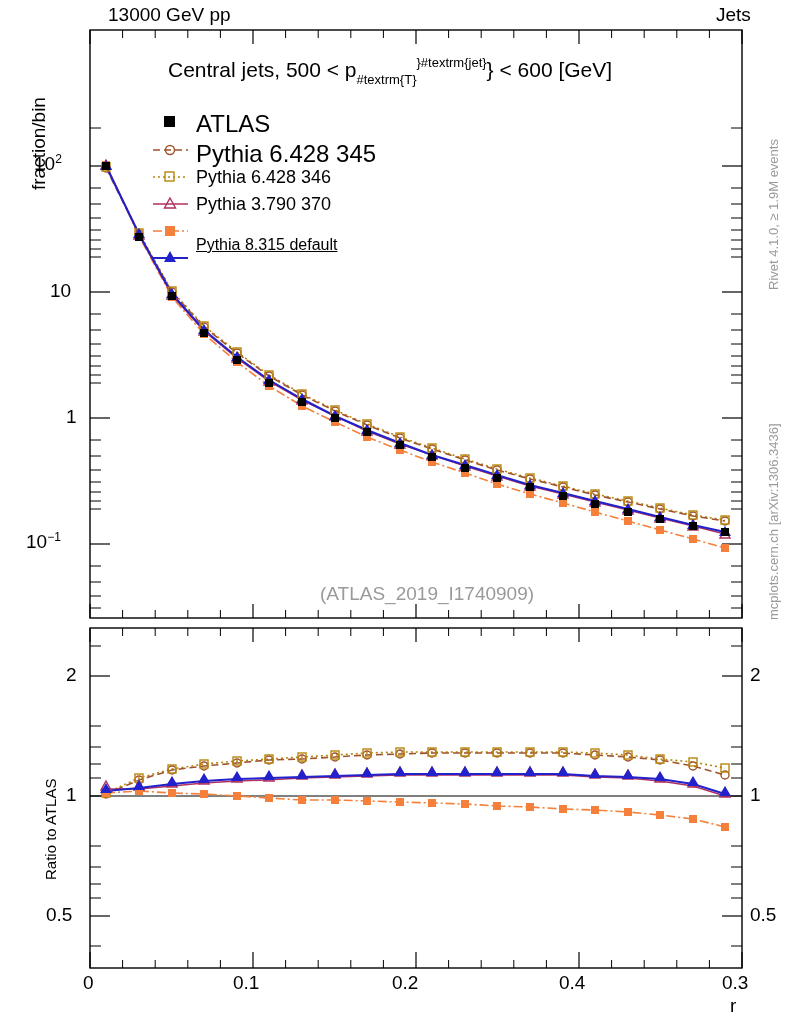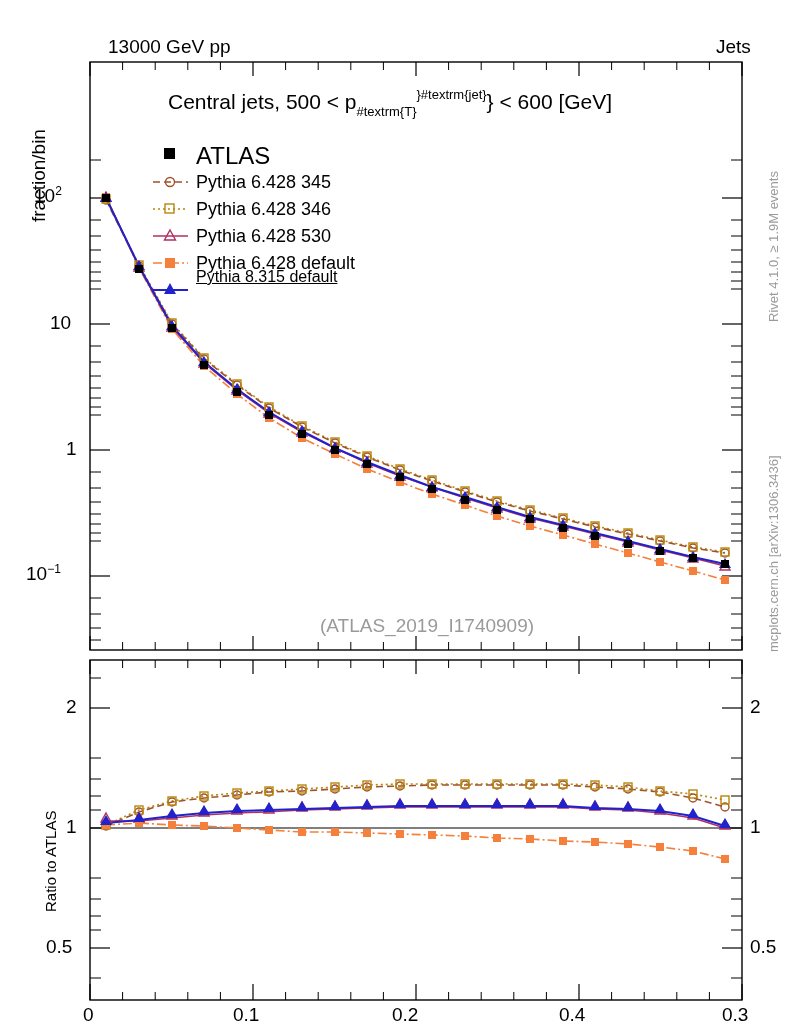--- a/index.html
+++ b/index.html
@@ -1,17 +1,17 @@
 <!DOCTYPE html>
 <html><head>
 <meta charset="utf-8">
 <style>
   html,body{margin:0;padding:0;background:#fff;}
   body{width:786px;height:1024px;font-family:"Liberation Sans",sans-serif;color:#000;overflow:hidden;}
-  #root{position:relative;width:786px;height:779px;margin-top:32px;}
+  #root{position:relative;width:786px;height:779px;}
   .txt{position:absolute;white-space:nowrap;}
   .rot90{transform-origin:0 0;transform:rotate(-90deg);}
   svg{position:absolute;left:0;top:0;}
   .axlabel{font-size:19px;}
   .ticklabel{font-size:19px;}
   .small{font-size:13px;}
   .grey{fill:#9a9a9a;color:#9a9a9a;}
 </style>
 </head>
 <body>
@@ -542,18 +542,17 @@
   <div class="txt ticklabel" style="left:722px;top:972px;">0.3</div>
 
   <div class="txt ticklabel" style="left:66px;top:664px;">2</div>
   <div class="txt ticklabel" style="left:66px;top:784px;">1</div>
   <div class="txt ticklabel" style="left:46px;top:904px;">0.5</div>
   <div class="txt ticklabel" style="left:750px;top:664px;">2</div>
   <div class="txt ticklabel" style="left:750px;top:784px;">1</div>
   <div class="txt ticklabel" style="left:750px;top:904px;">0.5</div>
 
   <div class="txt" style="left:196px;top:110px;font-size:24px;">ATLAS</div>
-  <div class="txt" style="left:196px;top:140px;font-size:18px;">Pythia 6.428 345</div>
+  <div class="txt" style="left:196px;top:140px;font-size:24px;">Pythia 6.428 345</div>
   <div class="txt" style="left:196px;top:167px;font-size:18px;">Pythia 6.428 346</div>
-  <div class="txt" style="left:196px;top:194px;font-size:18px;">Pythia 6.428 530</div>
-  <div class="txt" style="left:196px;top:221px;font-size:18px;">Pythia 6.428 default</div>
+  <div class="txt" style="left:196px;top:194px;font-size:18px;">Pythia 3.790 370</div>
   <div class="txt" style="left:196px;top:236px;font-size:16px;text-decoration:underline;">Pythia 8.315 default</div>
 </div>
 
 </body></html>

